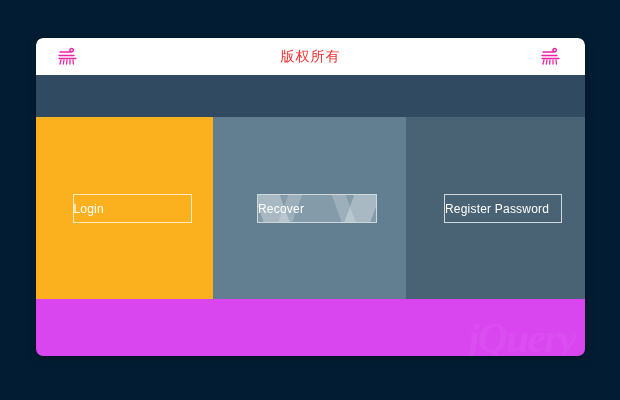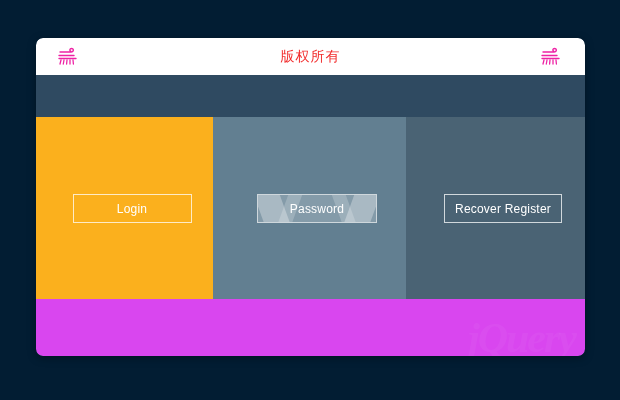--- a/index.html
+++ b/index.html
@@ -91,21 +91,21 @@
 
   
   .ghost-btn {
     border: 1px solid rgba(255,255,255,0.75);
     color: #ffffff;
     font-size: 12px;
     background: transparent;
     padding: 0;
     height: 29px;
     line-height: 29px;
-    text-align: center;
+    text-align: left;
     box-sizing: border-box;
     letter-spacing: 0.2px;
     cursor: pointer;
     font-family: "Liberation Sans", sans-serif;
     position: relative;
     overflow: hidden;
     margin-left: 15px;
   }
   #login-button   { width: 119px; }
   #recover-button { width: 118px; }
@@ -209,26 +209,26 @@
     <div class="panel" id="panel-login">
       <button class="ghost-btn" id="login-button">Login</button>
     </div>
 
     <div class="panel" id="panel-register">
       <button class="ghost-btn" id="register-button">
         <span class="shine s-left"></span>
         <span class="shine s-left2"></span>
         <span class="shine s-right"></span>
         <span class="shine s-right2"></span>
-        <span class="shine-label">Password</span>
+        <span class="shine-label">Recover</span>
       </button>
     </div>
 
     <div class="panel" id="panel-recover">
-      <button class="ghost-btn" id="recover-button">Recover Register</button>
+      <button class="ghost-btn" id="recover-button">Register Password</button>
     </div>
 
   </div>
 
   <div id="footer-band">
     <span id="watermark">jQuery</span>
   </div>
 
 </div>
 

